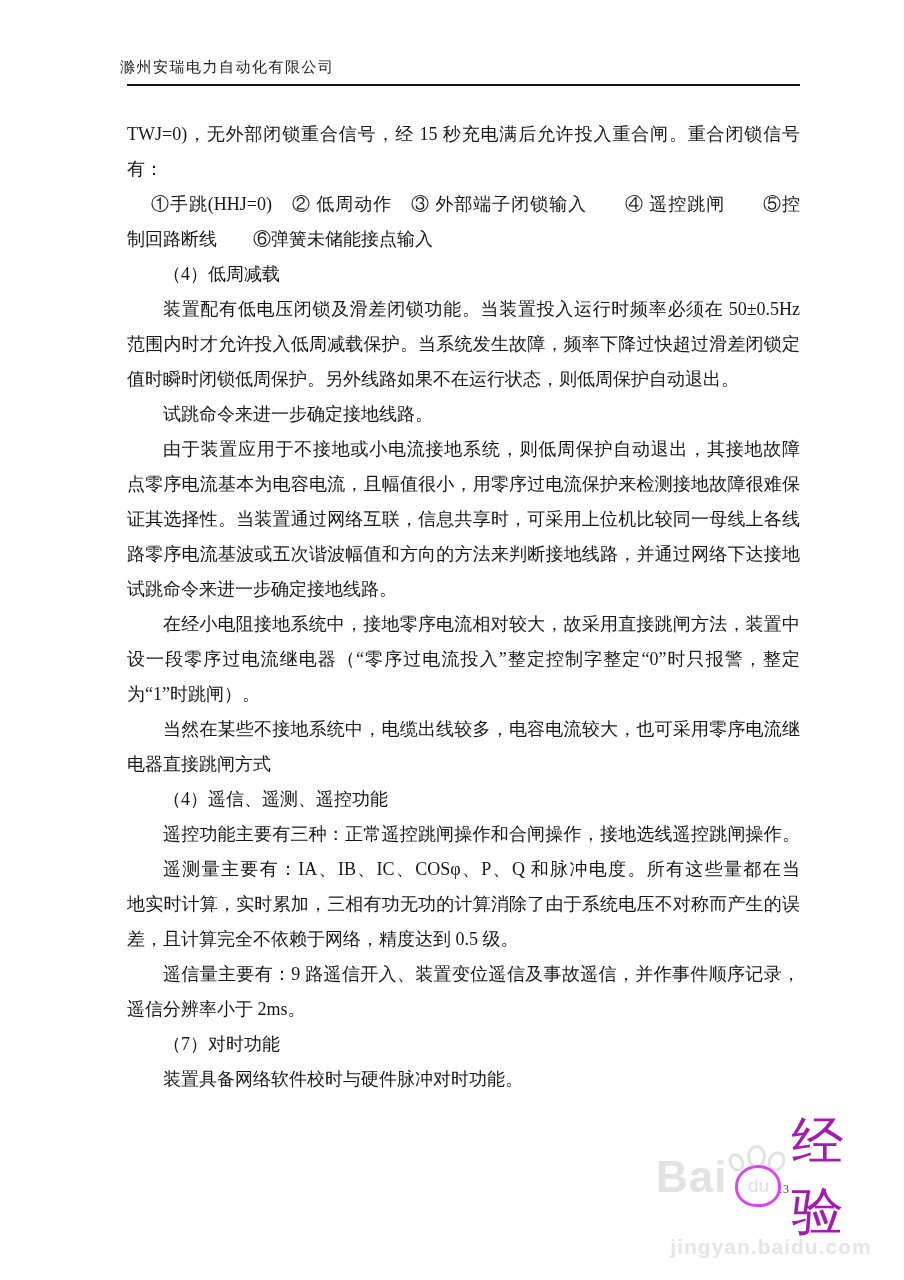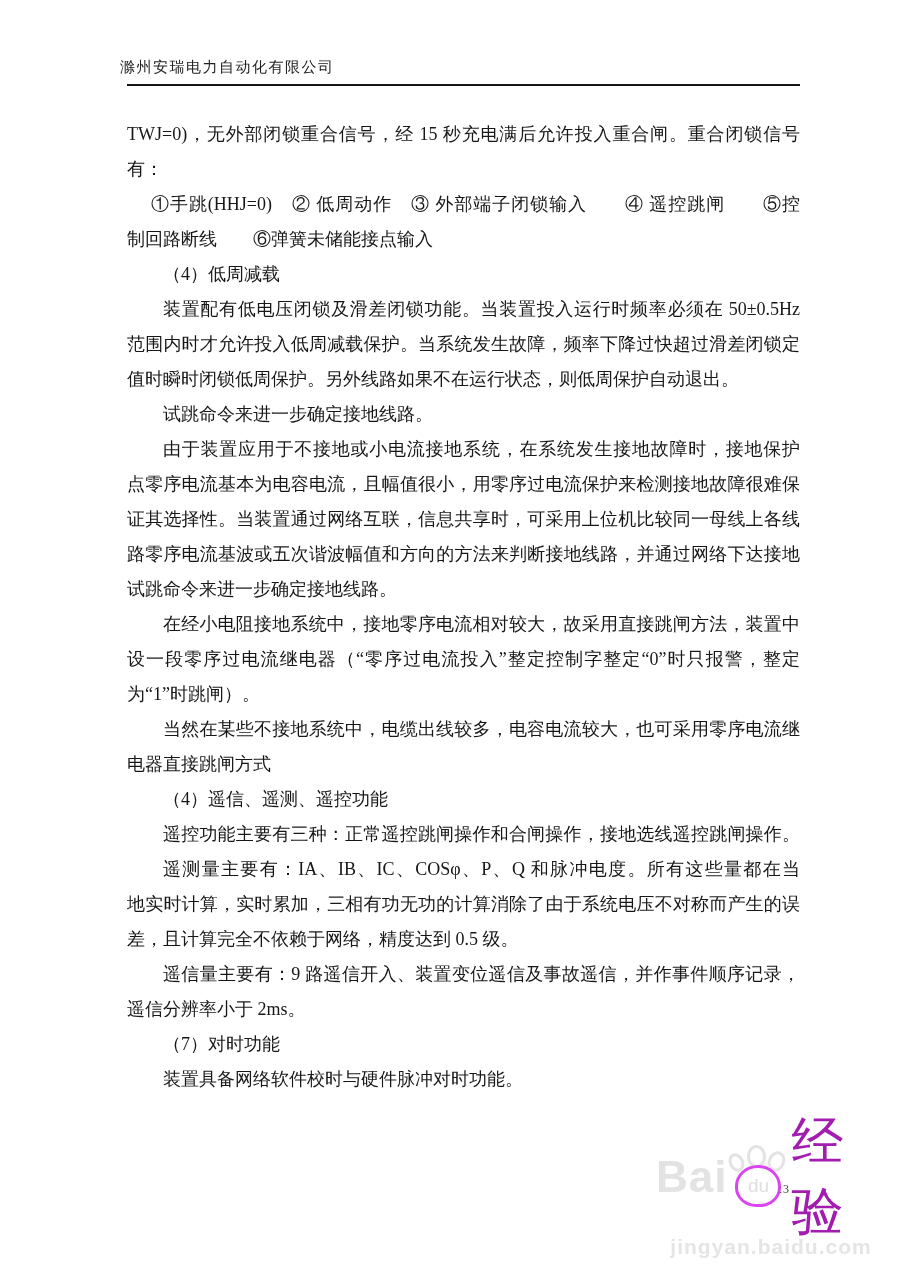--- a/index.html
+++ b/index.html
@@ -82,21 +82,21 @@
   <div class="doc-body">
     <div class="ln j">TWJ=0)，无外部闭锁重合信号，经 15 秒充电满后允许投入重合闸。重合闭锁信号</div>
     <div class="ln">有：</div>
     <div class="ln j il">①手跳(HHJ=0)　② 低周动作　③ 外部端子闭锁输入　　④ 遥控跳闸　　⑤控</div>
     <div class="ln">制回路断线　　⑥弹簧未储能接点输入</div>
     <div class="ln ip">（4）低周减载</div>
     <div class="ln j ip">装置配有低电压闭锁及滑差闭锁功能。当装置投入运行时频率必须在 50±0.5Hz</div>
     <div class="ln j">范围内时才允许投入低周减载保护。当系统发生故障，频率下降过快超过滑差闭锁定</div>
     <div class="ln">值时瞬时闭锁低周保护。另外线路如果不在运行状态，则低周保护自动退出。</div>
     <div class="ln ip">试跳命令来进一步确定接地线路。</div>
-    <div class="ln j ip">由于装置应用于不接地或小电流接地系统，在系统发生接地故障时，接地保护</div>
+    <div class="ln j ip">由于装置应用于不接地或小电流接地系统，则低周保护自动退出，其接地故障</div>
     <div class="ln j">点零序电流基本为电容电流，且幅值很小，用零序过电流保护来检测接地故障很难保</div>
     <div class="ln j">证其选择性。当装置通过网络互联，信息共享时，可采用上位机比较同一母线上各线</div>
     <div class="ln j">路零序电流基波或五次谐波幅值和方向的方法来判断接地线路，并通过网络下达接地</div>
     <div class="ln">试跳命令来进一步确定接地线路。</div>
     <div class="ln j ip">在经小电阻接地系统中，接地零序电流相对较大，故采用直接跳闸方法，装置中</div>
     <div class="ln j">设一段零序过电流继电器（“零序过电流投入”整定控制字整定“0”时只报警，整定</div>
     <div class="ln">为“1”时跳闸）。</div>
     <div class="ln j ip">当然在某些不接地系统中，电缆出线较多，电容电流较大，也可采用零序电流继</div>
     <div class="ln">电器直接跳闸方式</div>
     <div class="ln ip">（4）遥信、遥测、遥控功能</div>

